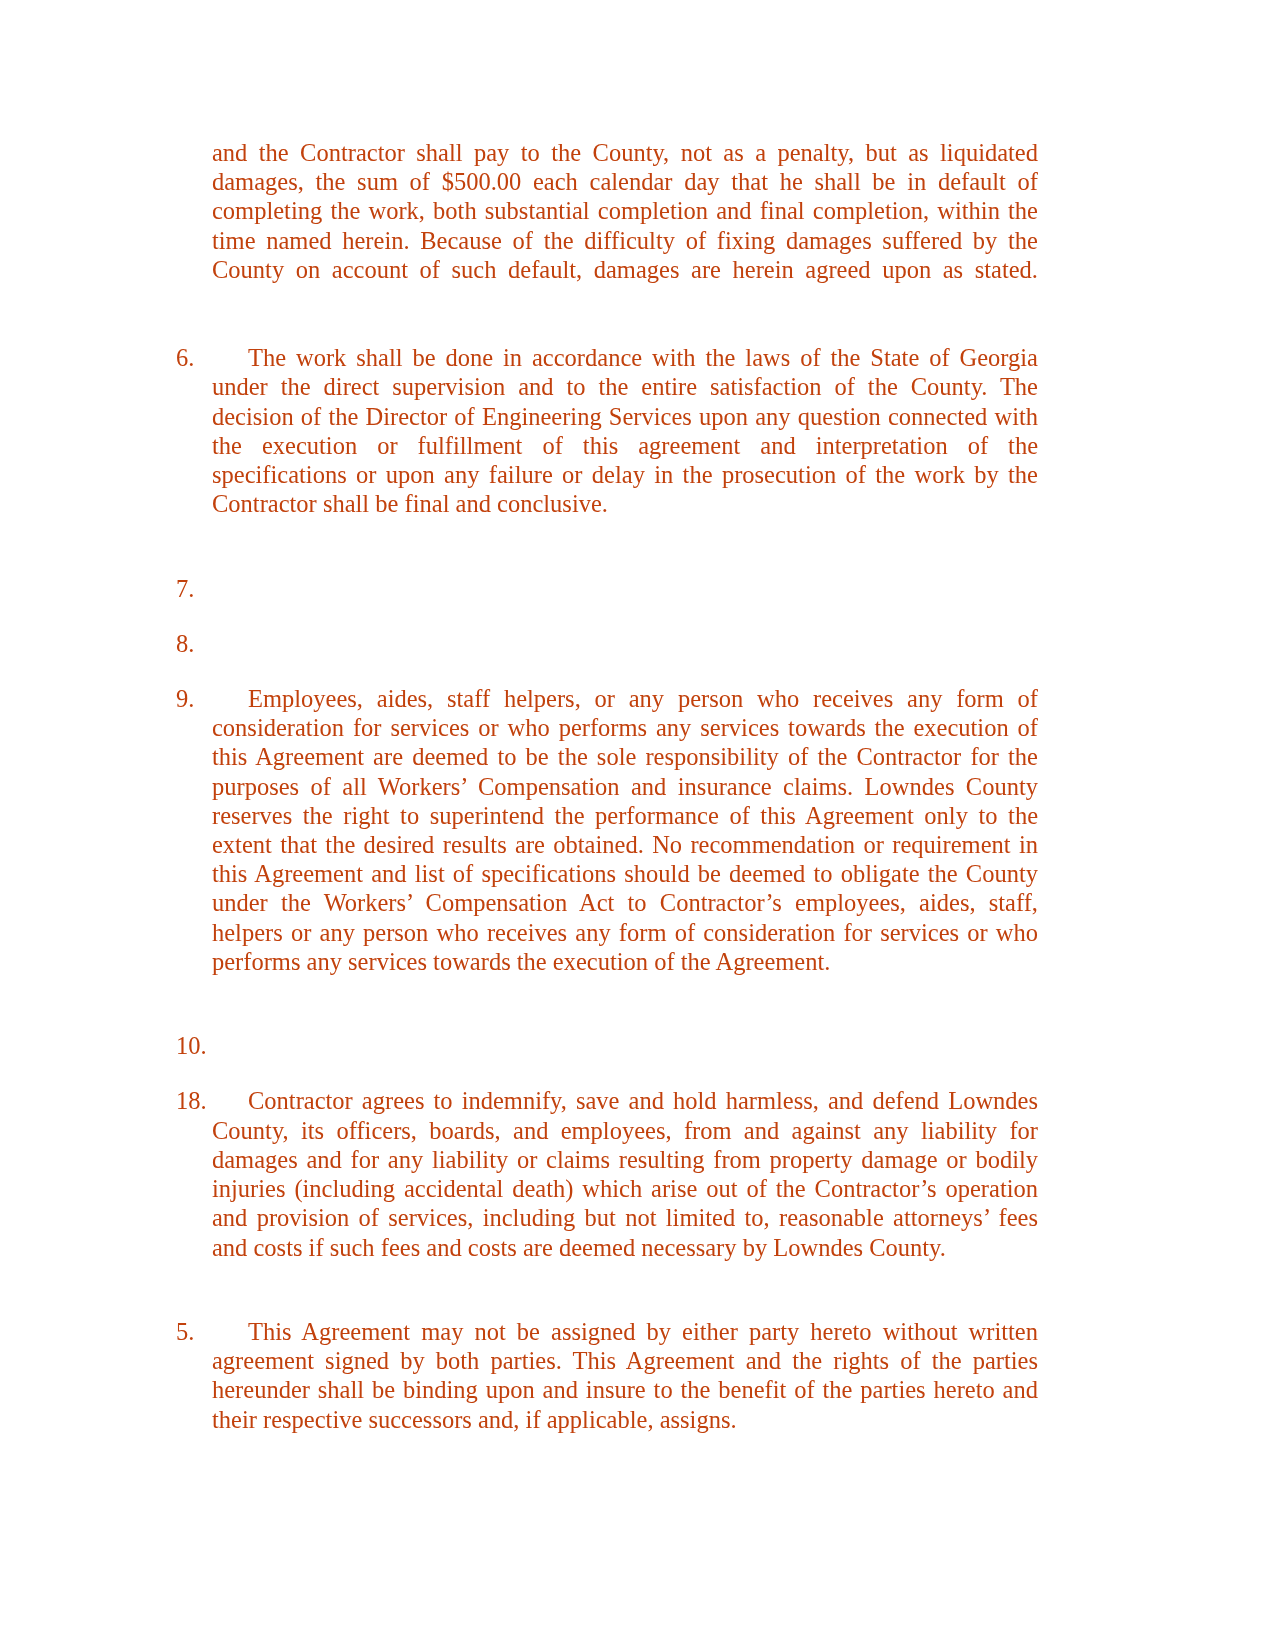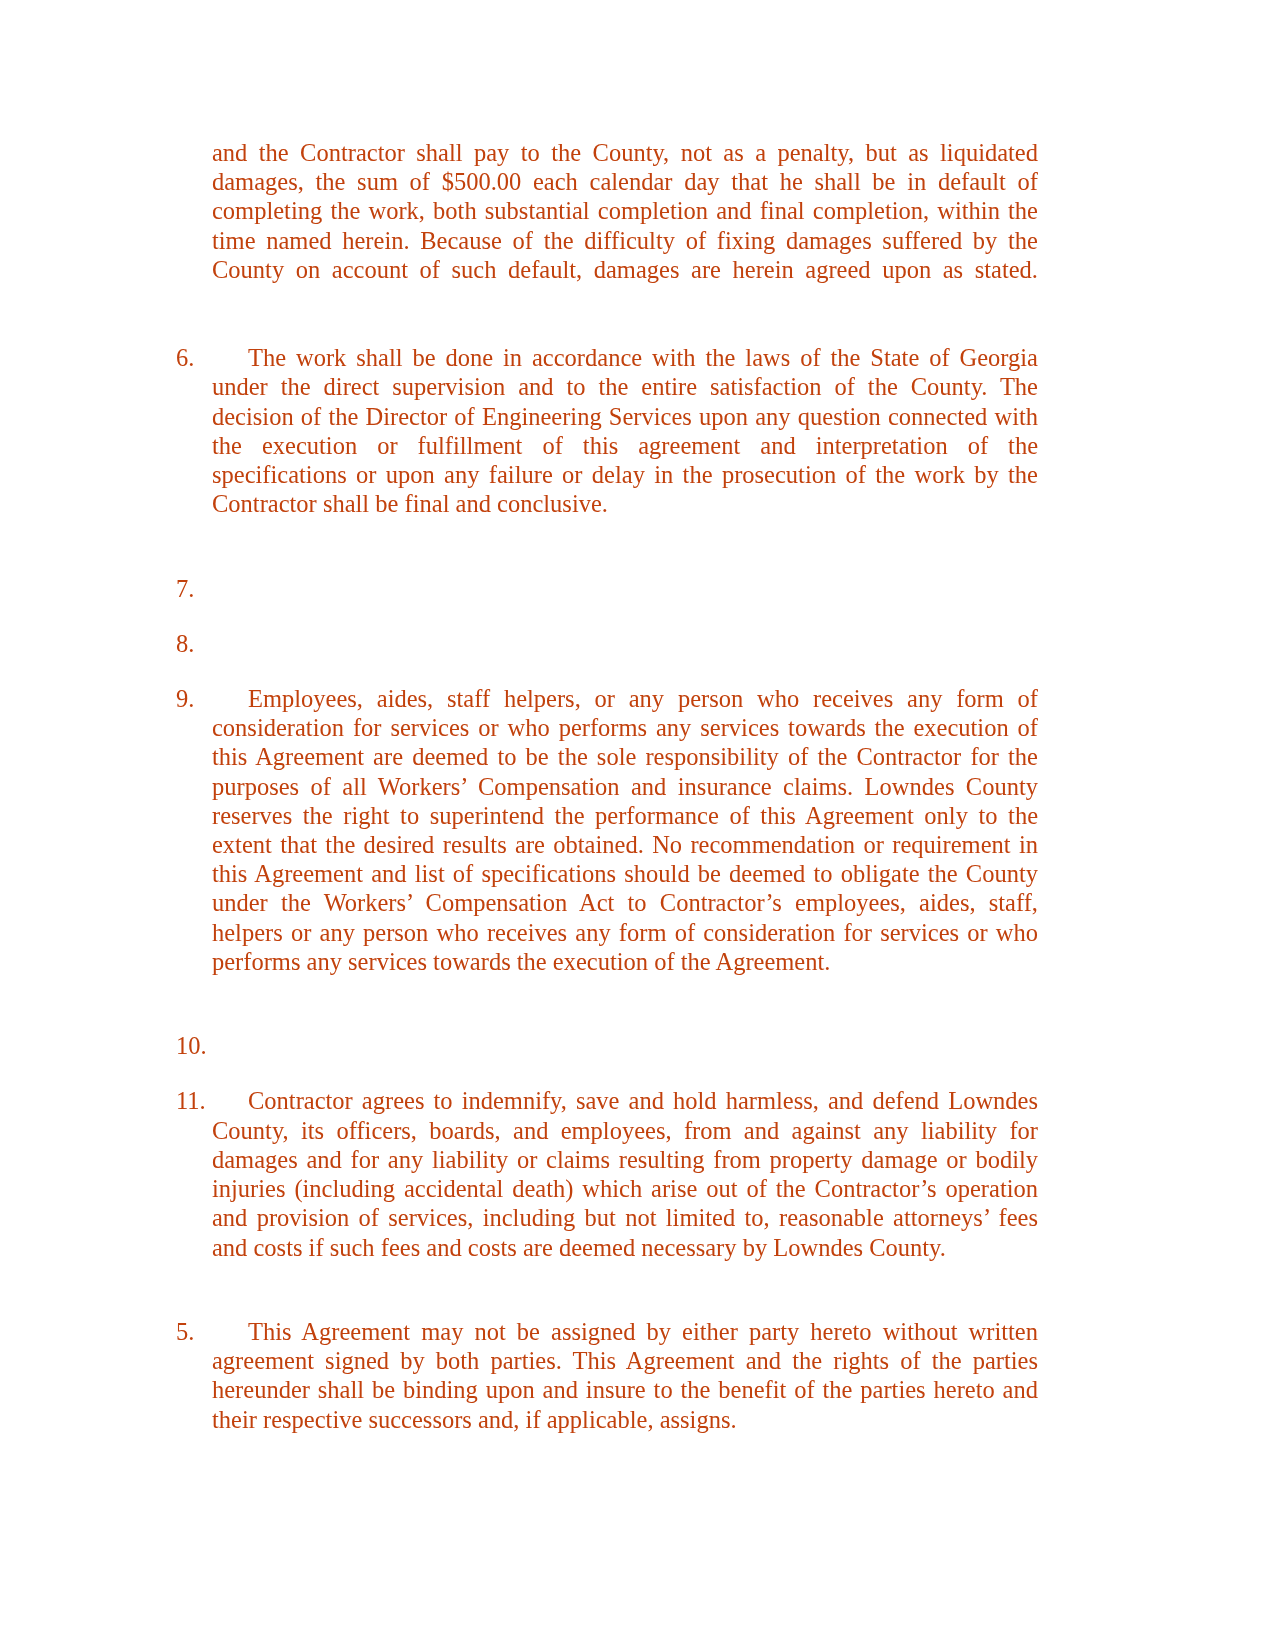--- a/index.html
+++ b/index.html
@@ -92,21 +92,21 @@
     <p class="para para-numbered">
       <span class="num">9.</span>
       <span class="body">Employees, aides, staff helpers, or any person who receives any form of consideration for services or who performs any services towards the execution of this Agreement are deemed to be the sole responsibility of the Contractor for the purposes of all Workers’ Compensation and insurance claims.  Lowndes County reserves the right to superintend the performance of this Agreement only to the extent that the desired results are obtained.  No recommendation or requirement in this Agreement and list of specifications should be deemed to obligate the County under the Workers’ Compensation Act to Contractor’s employees, aides, staff, helpers or any person who receives any form of consideration for services or who performs any services towards the execution of the Agreement.</span>
     </p>
 
     <p class="para para-numbered">
       <span class="num">10.</span>
     </p>
 
     <p class="para para-numbered">
-      <span class="num">11.</span>
+      <span class="num">18.</span>
       <span class="body">Contractor agrees to indemnify, save and hold harmless, and defend Lowndes County, its officers, boards, and employees, from and against any liability for damages and for any liability or claims resulting from property damage or bodily injuries (including accidental death) which arise out of the Contractor’s operation and provision of services, including but not limited to, reasonable attorneys’ fees and costs if such fees and costs are deemed necessary by Lowndes County.</span>
     </p>
 
     <p class="para para-numbered">
       <span class="num">5.</span>
       <span class="body">This Agreement may not be assigned by either party hereto without written agreement signed by both parties.  This Agreement and the rights of the parties hereunder shall be binding upon and insure to the benefit of the parties hereto and their respective successors and, if applicable, assigns.</span>
     </p>
 
   </div>
 </div>

